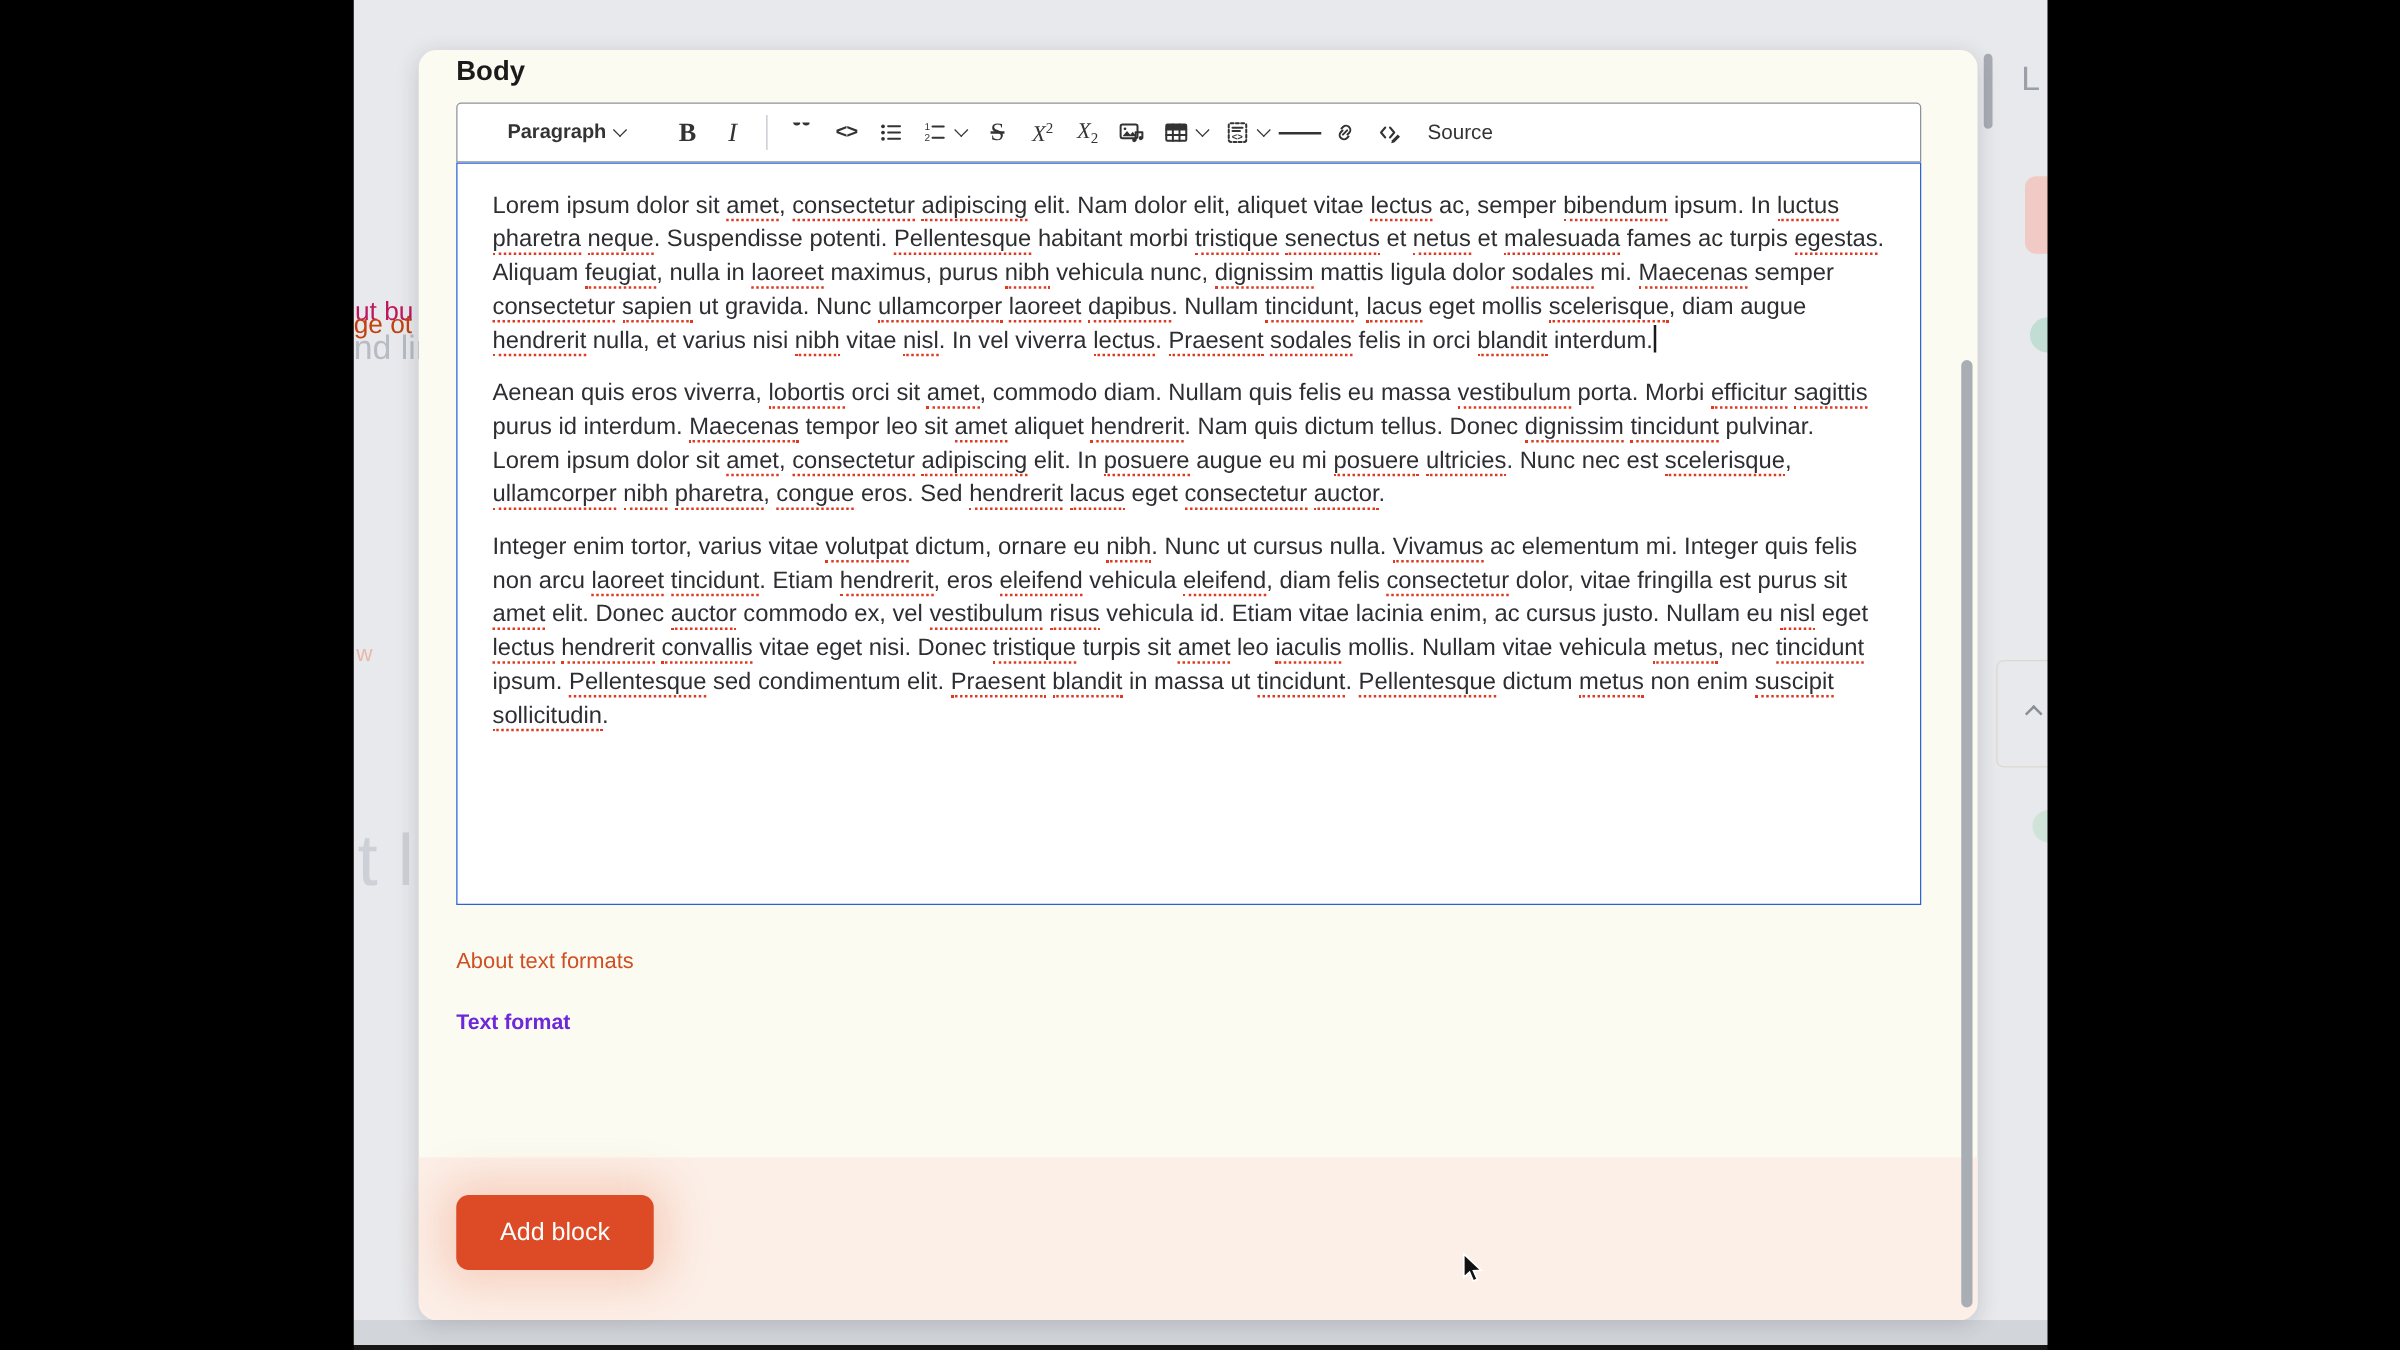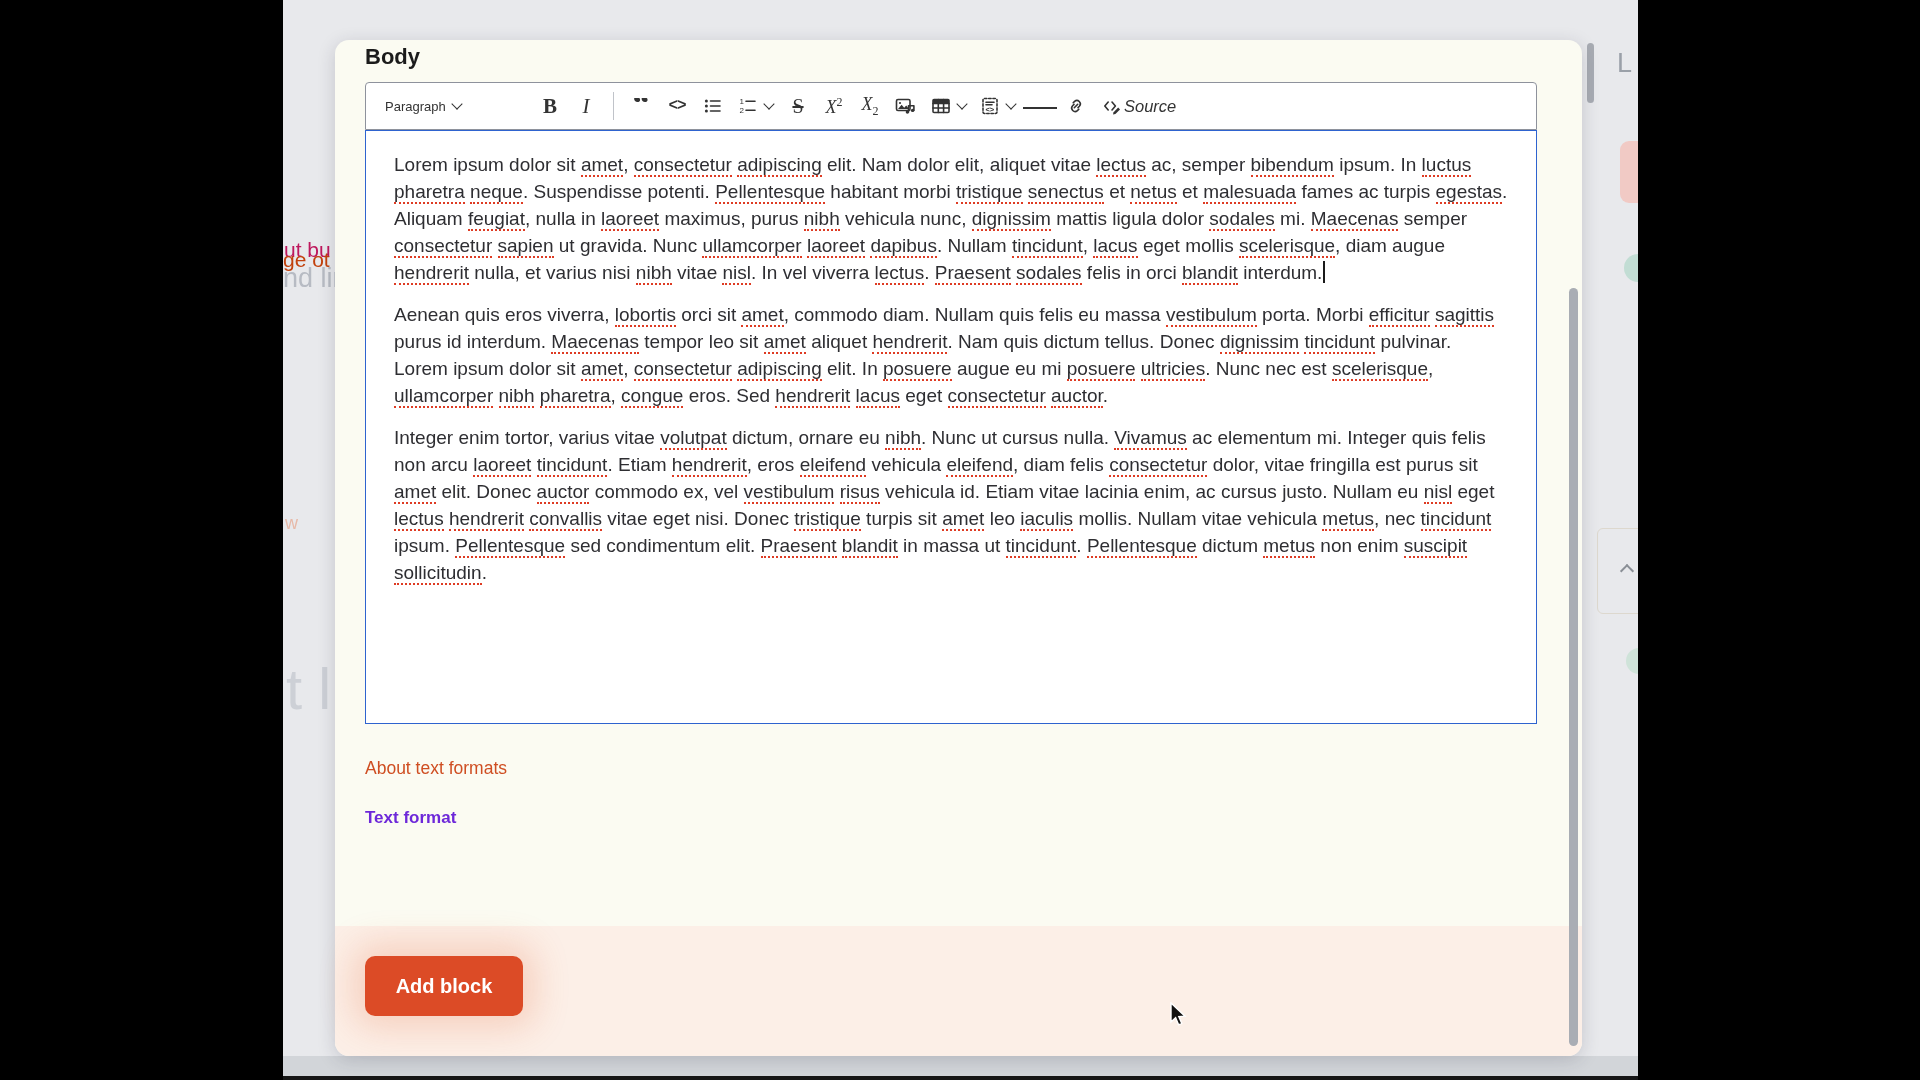--- a/index.html
+++ b/index.html
@@ -25,53 +25,53 @@
         border-radius:14px;box-shadow:0 4px 18px rgba(40,40,60,.18);z-index:10;}
   .field-label{position:absolute;left:30px;top:4px;font-size:22px;font-weight:bold;color:#1b1b1b;}
   
   .toolbar{position:absolute;left:30px;top:42px;width:1172px;height:48px;background:#fff;
            border:1px solid #8e929c;border-radius:4px 4px 0 0;box-sizing:border-box;
            display:flex;align-items:center;padding:0 8px;}
   .tb-btn{min-width:30px;height:34px;display:flex;align-items:center;justify-content:center;
           margin:0 3px;border:none;background:transparent;border-radius:4px;color:#333;
           font-family:"Liberation Sans",sans-serif;font-size:19px;padding:0 4px;cursor:pointer;}
   .tb-sep{width:1px;height:28px;background:#c0c3c9;margin:0 9px;}
-  .tb-para{width:152px;justify-content:flex-start;font-size:13px;color:#333;padding:0 8px;}
+  .tb-para{width:152px;justify-content:center;font-size:16px;color:#333;padding:0 8px;font-weight:bold;}
   .tb-btn .chev{width:7px;height:7px;border-width:1.7px;margin-left:7px;margin-top:-4px;border-color:#333;}
   .g-serif{font-family:"Liberation Serif",serif;}
   .g-bold{font-weight:bold;font-size:21px;}
   .g-italic{font-style:italic;font-size:21px;}
   .g-quote{font-family:"Liberation Serif",serif;font-weight:bold;font-size:34px;line-height:10px;height:16px;overflow:hidden;}
   .g-code{font-family:"Liberation Mono",monospace;font-weight:bold;font-size:16px;letter-spacing:-1px;}
   .g-strike{font-size:20px;text-decoration:line-through;font-family:"Liberation Serif",serif;}
   .g-supsub{font-size:18px;font-family:"Liberation Serif",serif;font-style:italic;}
   .g-supsub sup,.g-supsub sub{font-size:12px;font-style:normal;}
   .g-hr{font-weight:bold;font-size:20px;transform:scaleX(1.7);}
-  .g-srcwrap{display:flex;align-items:center;gap:2px;font-size:16.5px;color:#333;font-style:italic;}
+  .g-srcwrap{display:flex;align-items:center;gap:20px;font-size:16.5px;color:#333;}
   .tb-btn svg{display:block;}
   .tb-btn svg line,.tb-btn svg path.s,.tb-btn svg rect.s,.tb-btn svg circle.s{stroke:#333;fill:none;stroke-width:1.6;stroke-linecap:round;stroke-linejoin:round;}
   
   .editor{position:absolute;left:30px;top:90px;width:1172px;height:594px;background:#fff;
           border:1.5px solid #2e63cf;box-sizing:border-box;padding:20px 28px;overflow:hidden;
           font-size:19px;line-height:27px;color:#2e2e32;cursor:text;}
   .editor p{margin:0 0 15px 0;}
   .sp{border-bottom:2px dotted #de3b23;padding-bottom:0px;}
   .caret{display:inline-block;width:1.5px;height:22px;background:#1a1a1a;vertical-align:-4px;margin-left:1px;}
   
   .about-link{position:absolute;left:30px;top:718px;font-size:17.5px;color:#cf4e22;text-decoration:none;cursor:pointer;}
   .tf-label{position:absolute;left:30px;top:768px;font-size:17px;font-weight:bold;color:#6d28d9;}
   .select{position:absolute;left:30px;top:802px;width:1172px;height:58px;background:#fff;
           border:1px solid #7b7f88;border-radius:8px;box-sizing:border-box;
           box-shadow:inset 0 1.5px 0 rgba(0,0,0,.14);display:flex;align-items:center;
           justify-content:space-between;padding:0 28px 0 22px;font-size:19px;color:#222;cursor:pointer;}
   .select .chev{border-color:#3a3d42;margin-top:-4px;}
   .add-section{position:absolute;left:0;top:886px;width:1247px;height:130px;background:#fcefe7;
                border-radius:0 0 14px 14px;}
   .add-btn{position:absolute;left:30px;top:30px;width:158px;height:60px;background:#dc4b26;border:none;
-           border-radius:10px;color:#fff;font-size:20px;font-weight:bold;cursor:pointer;
+           border-radius:10px;color:#fff;font-size:20px;font-weight:normal;cursor:pointer;
            font-family:"Liberation Sans",sans-serif;box-shadow:0 0 34px 12px rgba(228,100,50,.22);}
   .card-scrollbar{position:absolute;right:4px;top:248px;width:9px;height:758px;background:#a9adb4;border-radius:5px;cursor:pointer;}
   .cursor{position:absolute;left:1170px;top:1002px;z-index:60;pointer-events:none;}
 </style>
 </head>
 <body>
 
 <div class="screen">
 
   <div id="bg-fragments">

